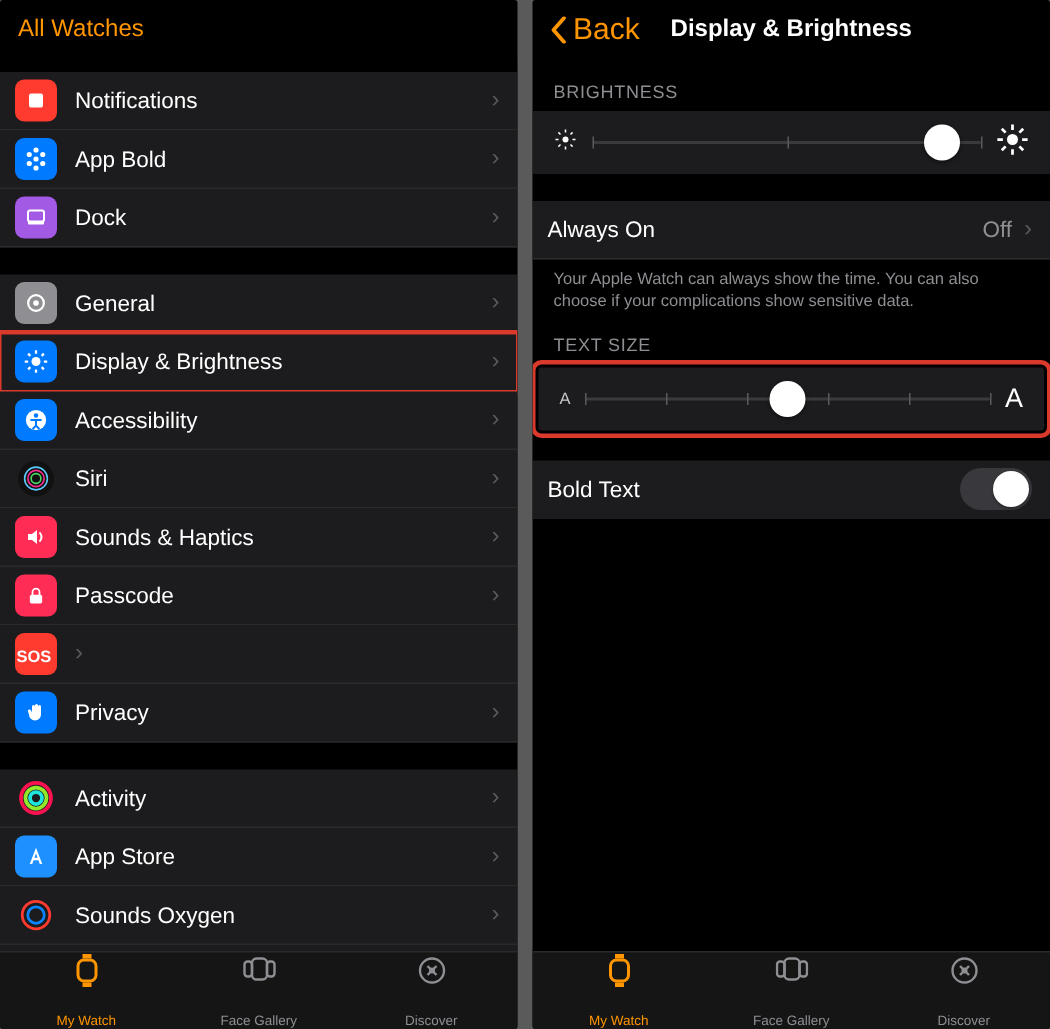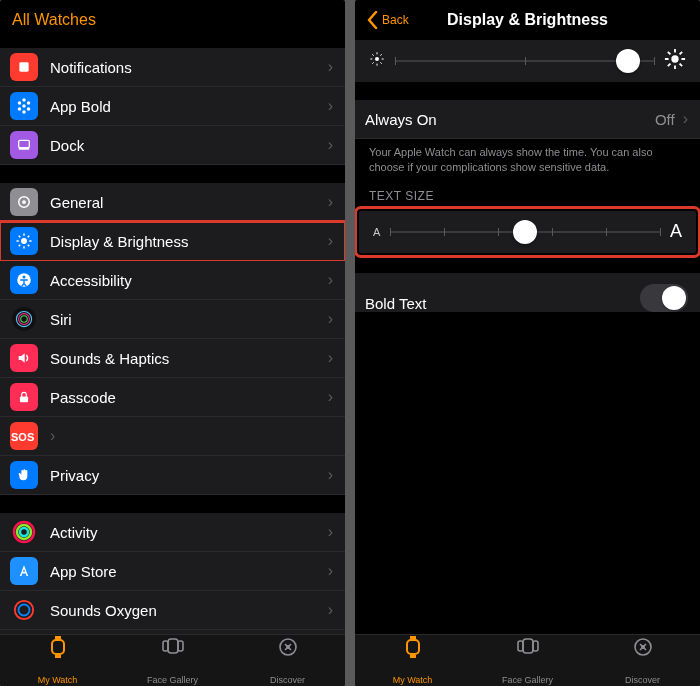--- a/index.html
+++ b/index.html
@@ -1,25 +1,25 @@
 <!DOCTYPE html>
 <html><head>
 <meta charset="utf-8">
 <style>
   * { margin:0; padding:0; box-sizing:border-box; font-family: -apple-system, "Helvetica Neue", Arial, sans-serif; -webkit-font-smoothing:antialiased; }
   body { background:#5a5a5a; width:700px; height:686px; display:flex; gap:10px; padding:0; }
   .screen { flex:1; background:#000; display:flex; flex-direction:column; color:#fff; position:relative; border-radius:2px; overflow:hidden; }
   .header { height:40px; display:flex; align-items:center; padding:0 12px; font-size:16px; }
   .header .title-link { color:#ff9500; font-size:16px; }
   .header-center { position:absolute; left:0; right:0; text-align:center; font-size:16px; font-weight:600; color:#fff; pointer-events:none; }
-  .back { display:flex; align-items:center; gap:4px; color:#ff9500; font-size:12px; }
+  .back { display:flex; align-items:center; gap:4px; color:#ff9500; font-size:20px; }
   .body { flex:1; overflow:hidden; }
   .section-gap { height:18px; background:#000; }
   .row { height:39px; background:#1c1c1e; display:flex; align-items:center; padding:0 12px 0 10px; border-bottom:1px solid #2a2a2c; position:relative; }
-  .row:last-child { border-bottom:none;align-items:flex-end; }
+  .row:last-child { border-bottom:none; }
   .row .icon-wrap { width:28px; height:28px; border-radius:6px; margin-right:12px; display:flex; align-items:center; justify-content:center; flex-shrink:0; }
   .row .label { flex:1; font-size:15px; color:#fff; }
   .row .chev { color:#5a5a5e; font-size:16px; }
   .row .value { color:#8e8e93; font-size:15px; margin-right:8px; }
   .highlight { outline:3px solid #d93a2b; outline-offset:-1px; }
   .section-label { font-size:12px; color:#8e8e93; padding:14px 14px 6px 14px; letter-spacing:.5px; }
   .desc { font-size:11px; color:#8e8e93; padding:6px 14px 10px 14px; line-height:1.35; }
   .slider-row { background:#1c1c1e; height:42px; display:flex; align-items:center; padding:0 14px; gap:10px; }
   .slider-row.highlight { outline:3px solid #d93a2b; outline-offset:2px; margin:2px 4px; border-radius:2px; }
   .track { flex:1; height:2px; background:#3a3a3c; position:relative; border-radius:2px; }
@@ -244,20 +244,21 @@
     <div class="back">
       <svg width="11" height="18" viewBox="0 0 11 18">
           <path d="M9 1 L2 9 L9 17" stroke="#ff9500" stroke-width="2.5" fill="none" stroke-linecap="round" stroke-linejoin="round"></path>
         </svg>
       <span>Back</span>
     </div>
     <div class="header-center">Display &amp; Brightness</div>
   </div>
   <div class="body">
 
+    <div class="section-label">BRIGHTNESS</div>
     <div class="slider-row">
       <span>
         <svg width="16" height="16" viewBox="0 0 24 24">
             <circle cx="12" cy="12" r="3" fill="#fff"></circle>
             <g stroke="#fff" stroke-width="1.5">
               <line x1="12" y1="2" x2="12" y2="5"></line>
               <line x1="12" y1="19" x2="12" y2="22"></line>
               <line x1="2" y1="12" x2="5" y2="12"></line>
               <line x1="19" y1="12" x2="22" y2="12"></line>
               <line x1="4.9" y1="4.9" x2="7" y2="7"></line>

